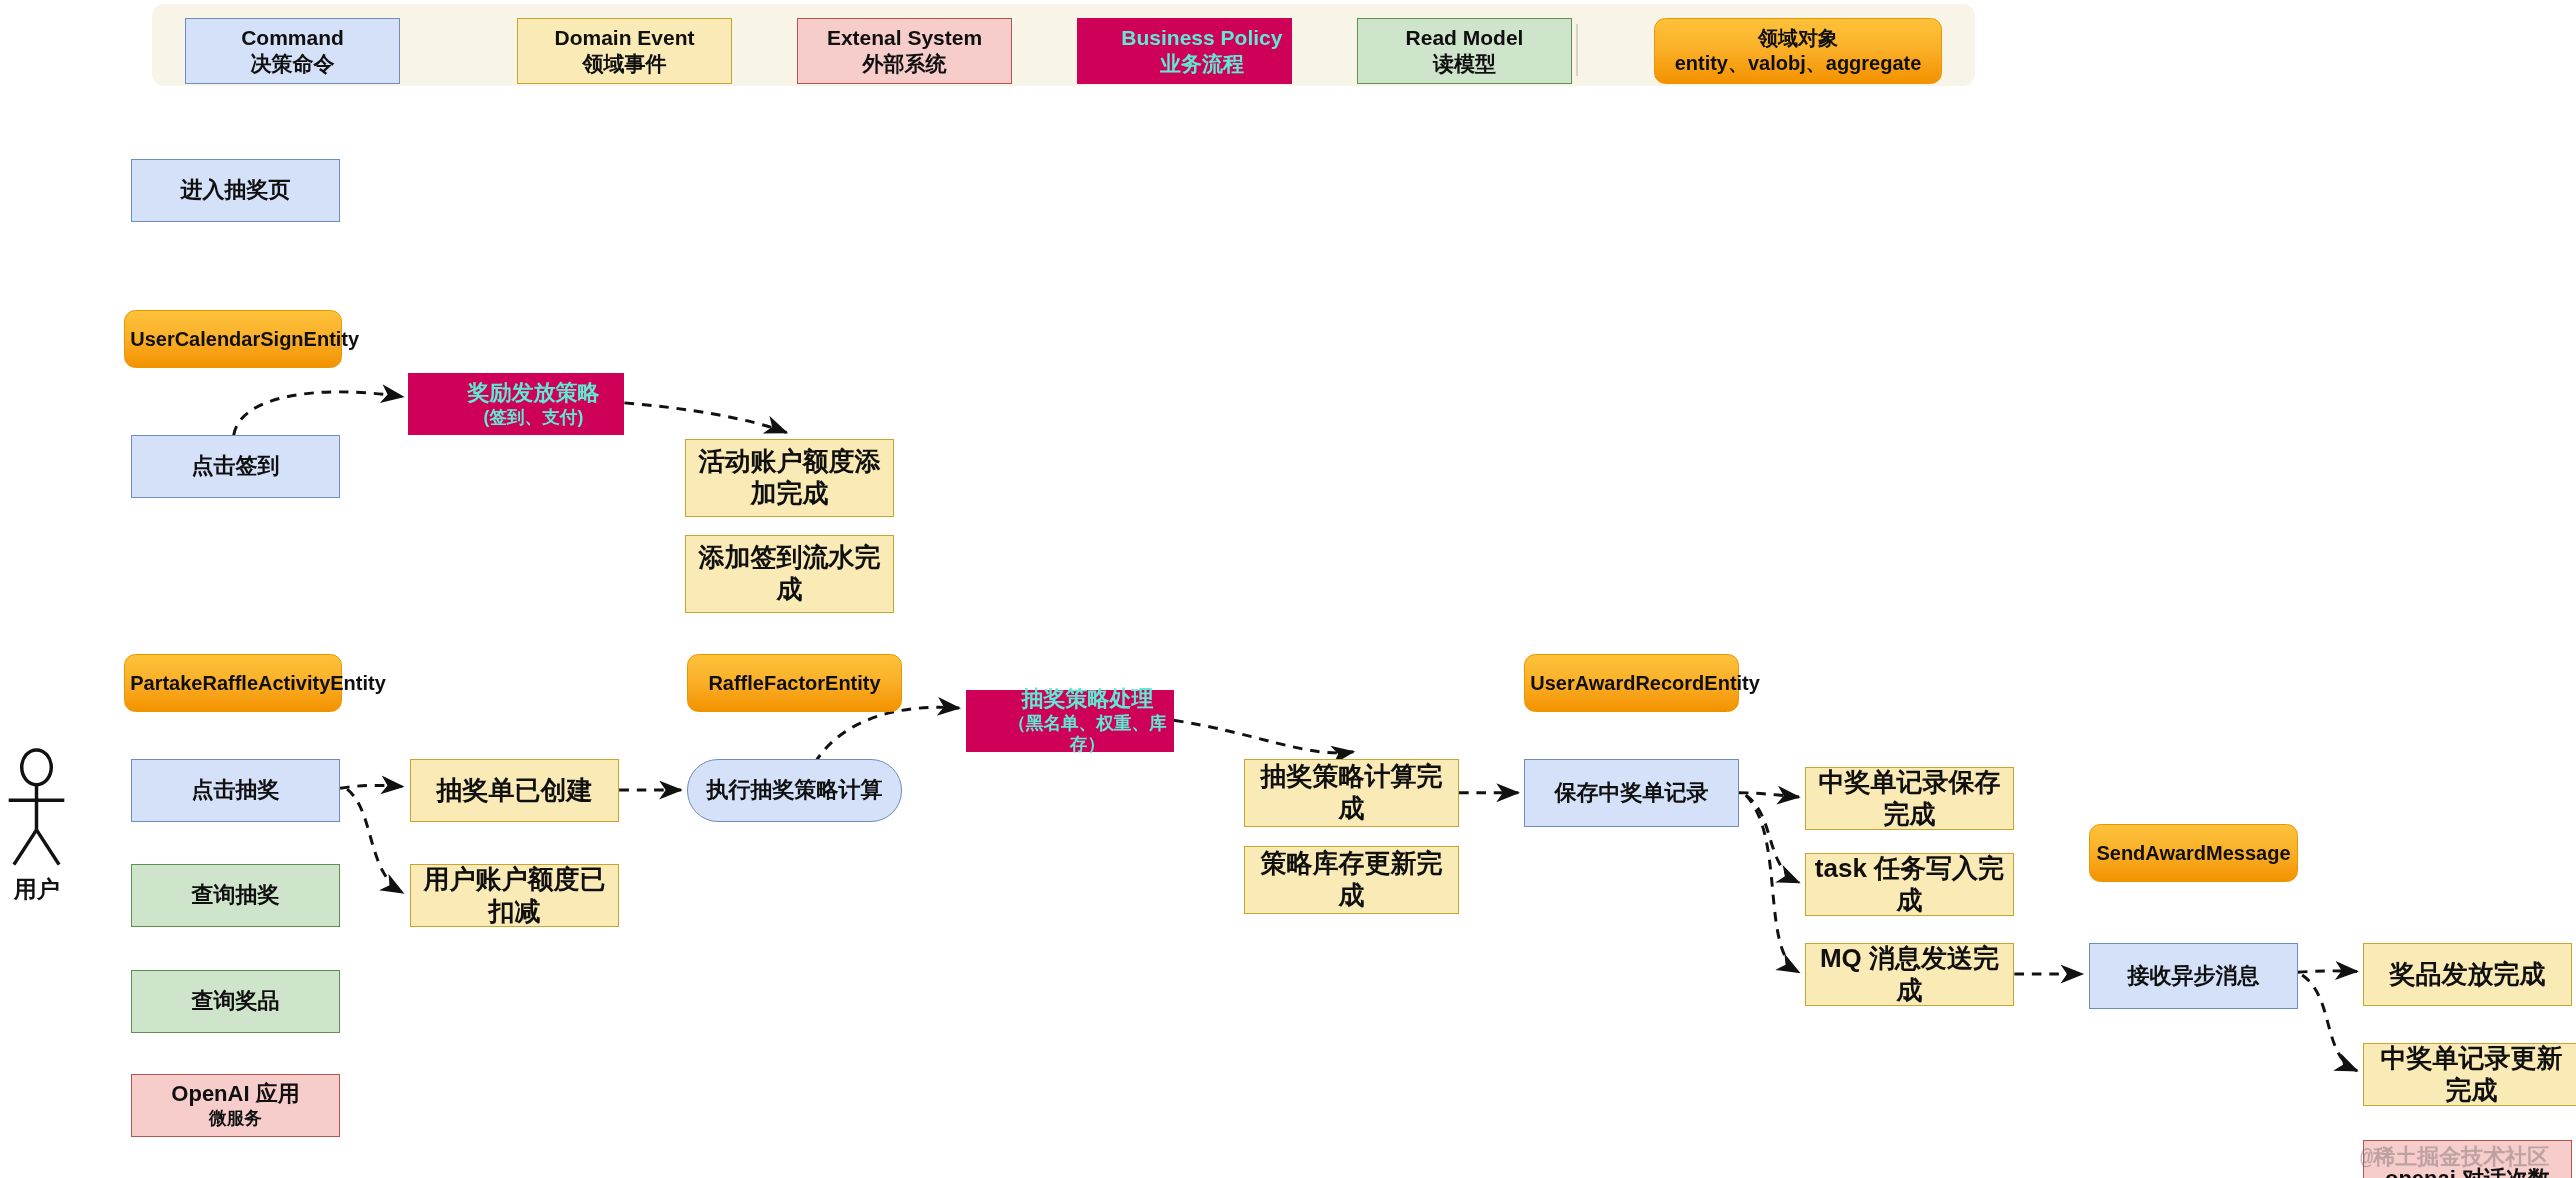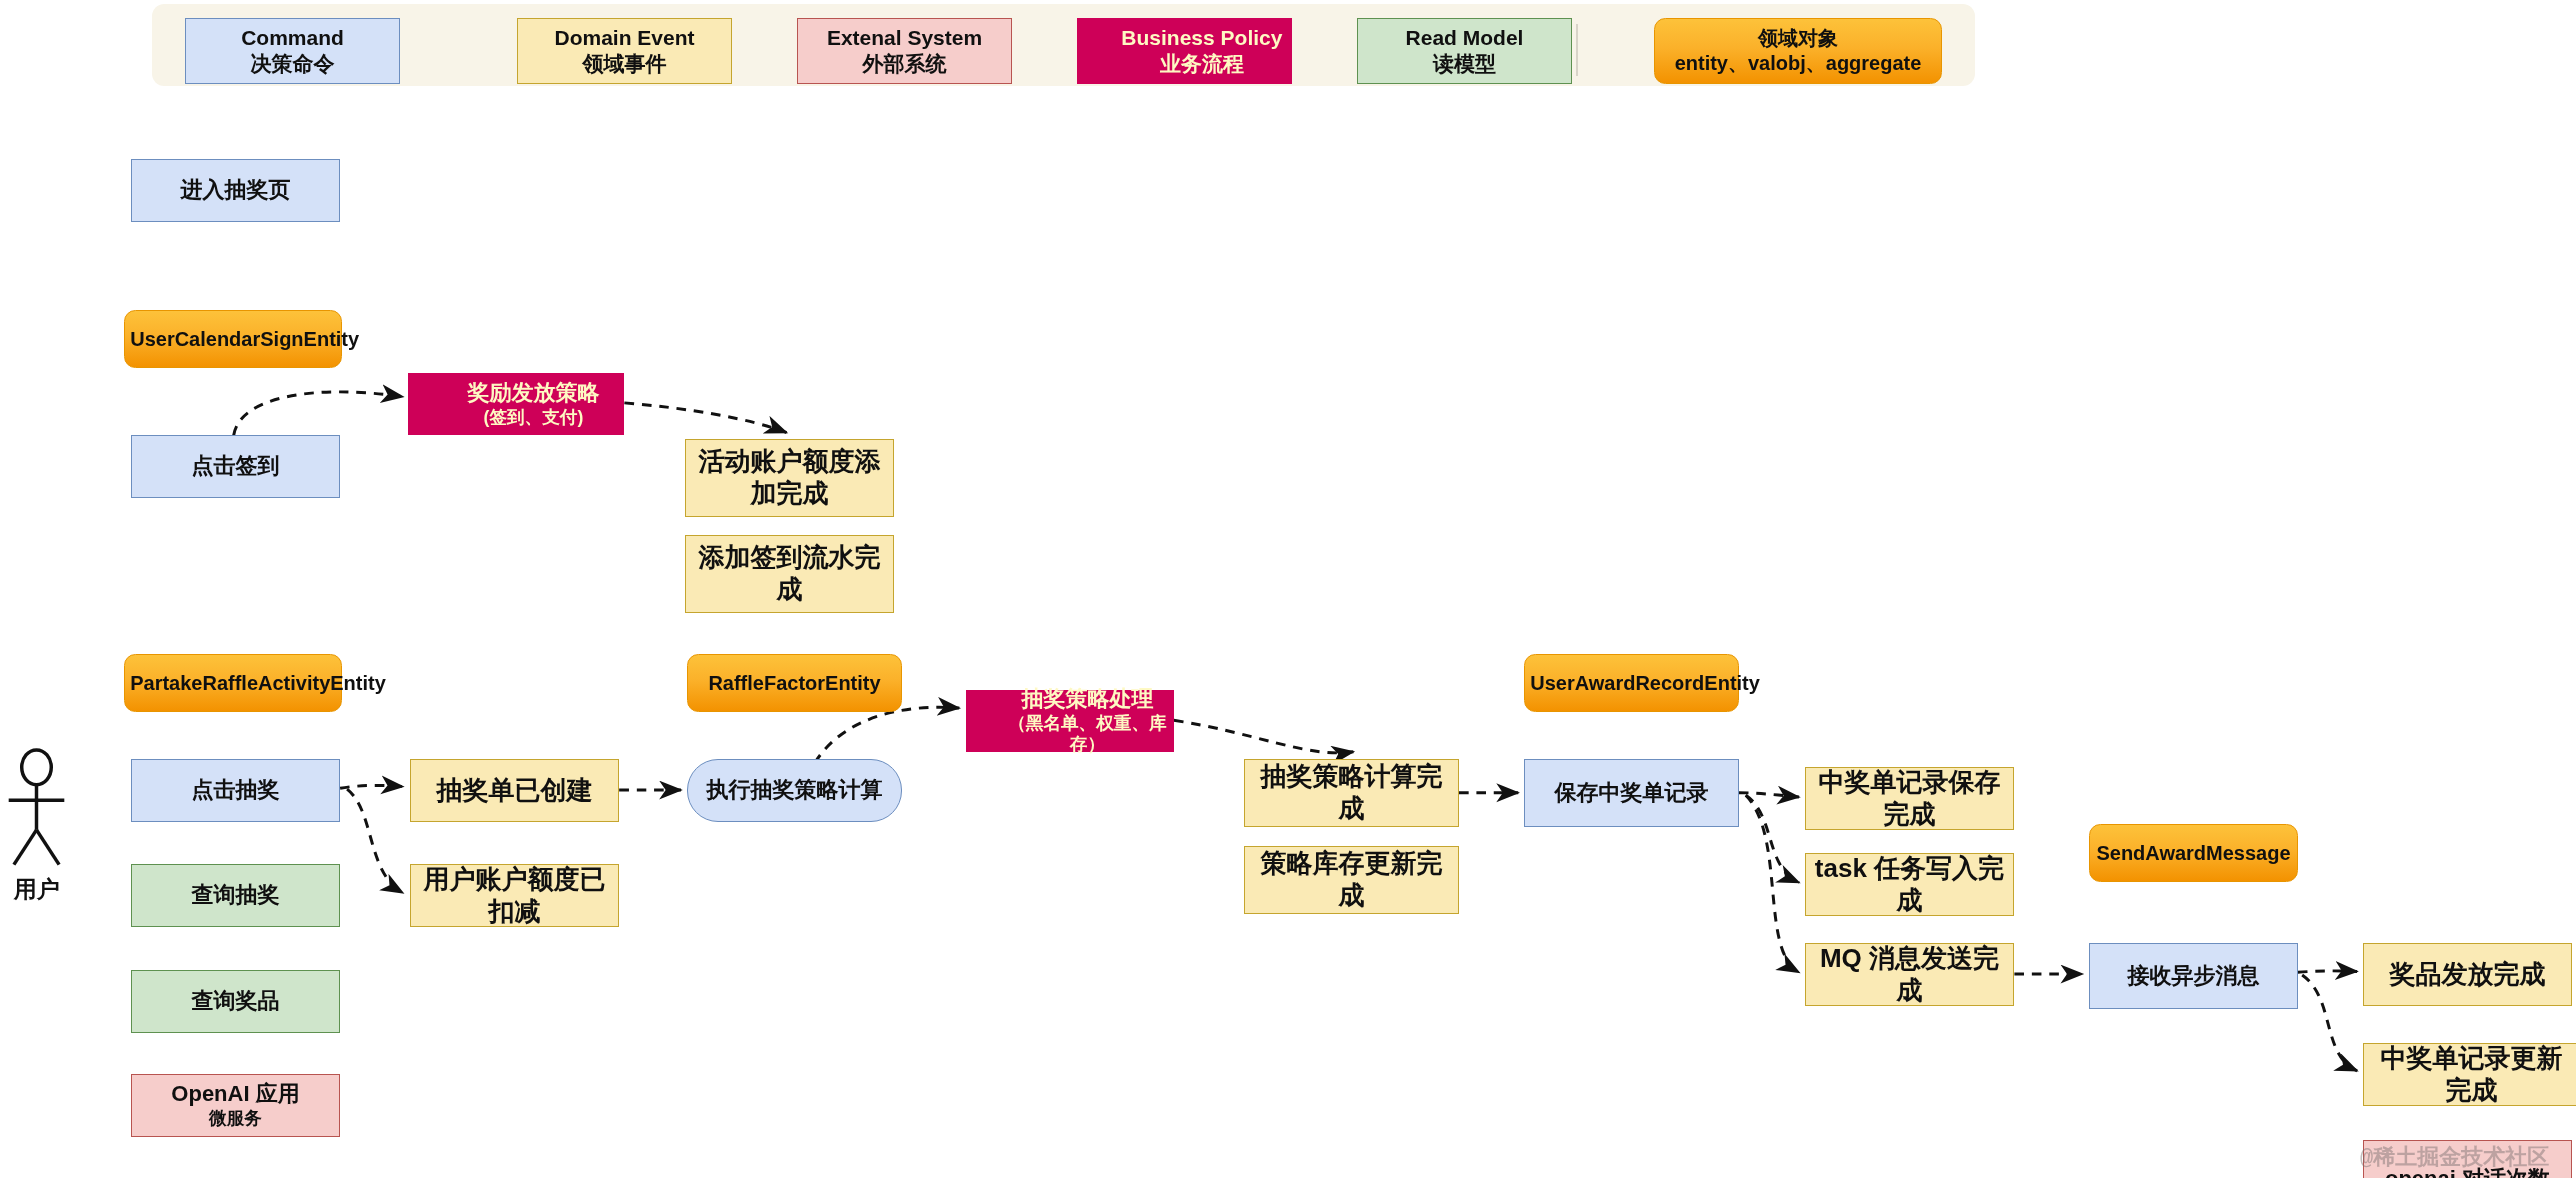--- a/index.html
+++ b/index.html
@@ -54,21 +54,21 @@
   .k-external {
     background: #f6cdcb;
     border: 1.7px solid #b85450;
     color: #101010;
     font-size: 22px;
     font-weight: 700;
   }
   .k-policy {
     background: #ce0058;
     border: 1.7px solid #ce0058;
-    color: #fef9c3;
+    color: #5eead4;
     font-size: 22px;
     font-weight: 700;
     padding-left: 40px;
   }
   .k-readmodel {
     background: #cfe5cb;
     border: 1.7px solid #5e9150;
     color: #101010;
     font-size: 22px;
     font-weight: 700;

